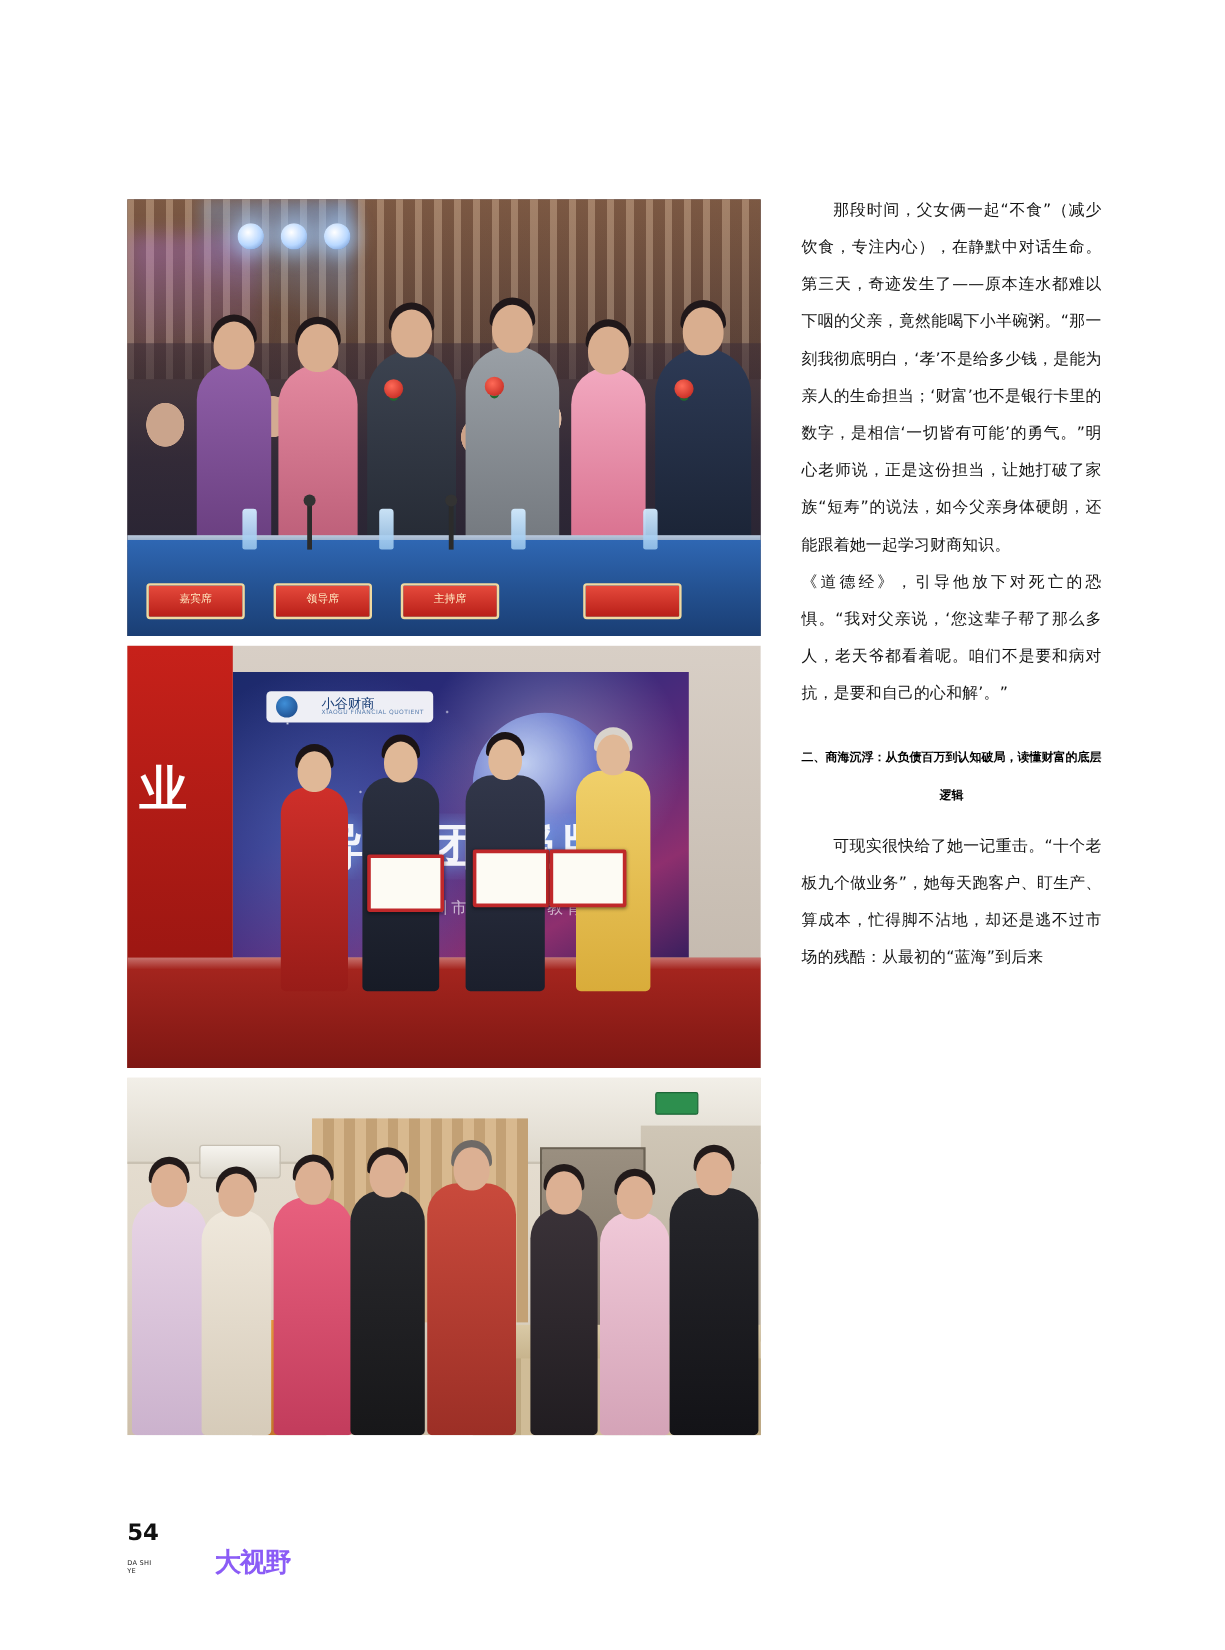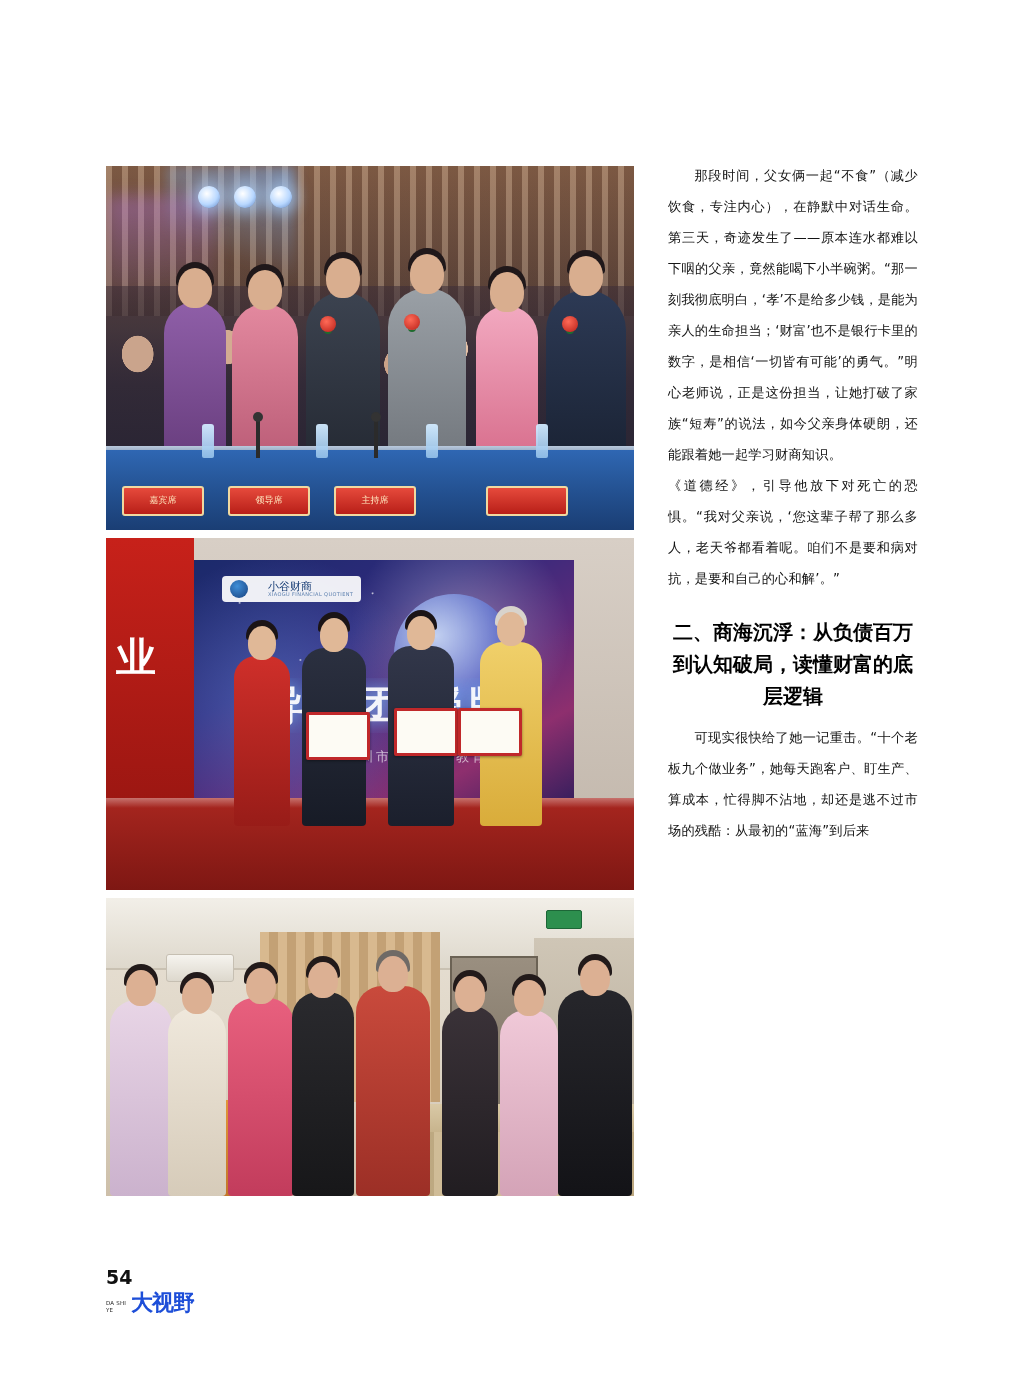--- a/index.html
+++ b/index.html
@@ -277,21 +277,21 @@
     text-align: justify;
     text-justify: inter-character;
     margin: 0 0 0 0;
     letter-spacing: .2px;
   }
   .para.indent { text-indent: 2em; }
 
   .section-head {
     font-family: Liberation Serif, serif;
     font-weight: bold;
-    font-size: 20px;
+    font-size: 10px;
     line-height: 32px;
     color: #000;
     text-align: center;
     margin: 22px 0 10px 0;
   }
 
   
   .footer {
     position: absolute;
     left: 106px;
@@ -316,23 +316,24 @@
     font-size: 5.5px;
     color: #222;
     line-height: 1.15;
     width: 22px;
     letter-spacing: .2px;
   }
   .masthead .cn {
     font-family: "DejaVu Serif", serif;
     font-weight: bold;
     font-size: 22px;
-    color: #1d4ed8;
+    color: #8b5cf6;
     letter-spacing: -1px;
     line-height: 1;
+    margin-left: 48px;
   }
 </style>
 </head>
 <body>
 
 <div class="page">
 
   <div class="photo-column">
 
     <div class="photo photo-1">

